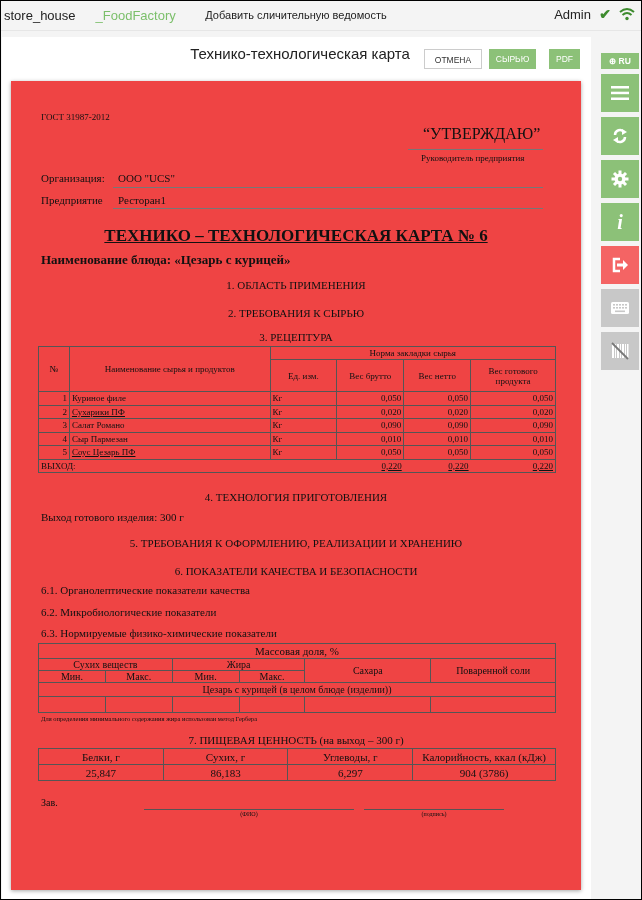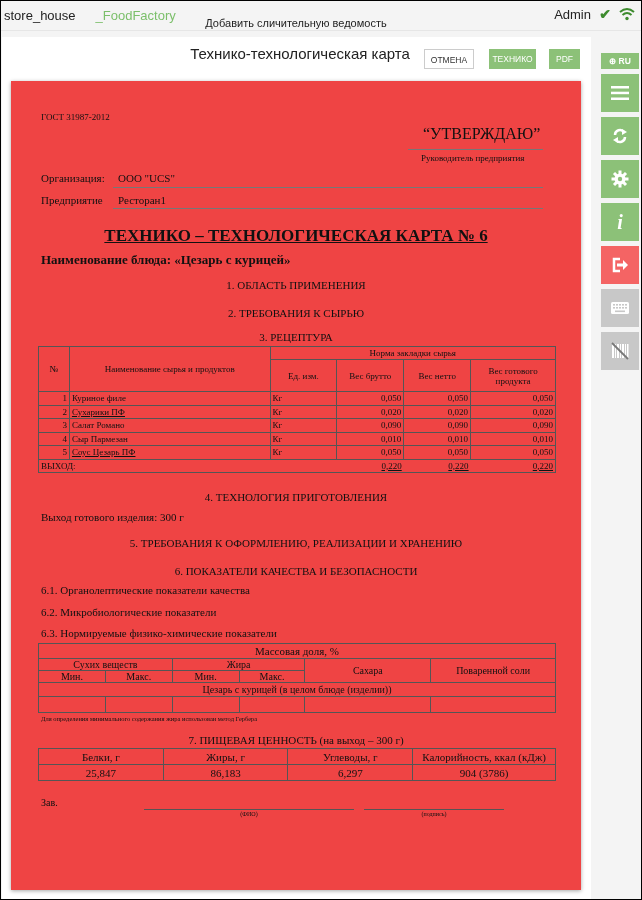--- a/index.html
+++ b/index.html
@@ -9,34 +9,34 @@
     font-family: "Liberation Sans", sans-serif;
     position: relative;
     border: 1px solid #000;
   }
   .topbar {
     position: absolute; left: 0; top: 0; width: 640px; height: 30px;
     background: #f4f4f4; border-bottom: 1px solid #e6e6e6;
   }
   .app-name { position: absolute; left: 3px; top: 7px; font-size: 13px; color: #222; }
   .app-name .accent { color: #7bbf6a; margin-left: 20px; }
-  .top-title { position: absolute; left: 0; width: 590px; top: 16px; text-align: center; font-size: 11px; color: #222; }
+  .top-title { position: absolute; left: 0; width: 590px; top: 8px; text-align: center; font-size: 11px; color: #222; }
   .admin { position: absolute; right: 50px; top: 6px; font-size: 13px; color: #222; }
   .check-icon { position: absolute; right: 30px; top: 5px; color: #3d8b2e; font-size: 14px; font-weight: bold; }
   .wifi-icon { position: absolute; right: 6px; top: 5px; width: 16px; height: 16px; }
 
   .content-panel {
     position: absolute; left: 1px; top: 36px; width: 589px; height: 862px; background: #fff;
   }
   .panel-title { position: absolute; left: 0; width: 596px; top: 8px; text-align: center; font-size: 15px; color: #222; }
   .btn {
     position: absolute; height: 20px; font-size: 8.5px; line-height: 20px; text-align: center;
     font-family: "Liberation Sans", sans-serif; cursor: pointer;
   }
-  .btn-cancel { left: 422px; top: 12px; width: 50px; background: #fff; border: 1px solid #ccc; color: #333; }
+  .btn-cancel { left: 422px; top: 12px; width: 58px; background: #fff; border: 1px solid #ccc; color: #333; }
   .btn-print { left: 487px; top: 12px; width: 47px; background: #8cc178; color: #fff; border: none; }
   .btn-pdf { left: 547px; top: 12px; width: 31px; background: #8cc178; color: #fff; border: none; }
 
   .sidebar { position: absolute; left: 600px; top: 52px; width: 38px; }
   .lang-btn {
     position: absolute; left: 0; top: 0; width: 38px; height: 16px; background: #8cc178; color: #fff;
     font-size: 8.5px; line-height: 16px; text-align: center; font-weight: bold;
   }
   .side-btn {
     position: absolute; left: 0; width: 38px; height: 38px; display: flex; align-items: center; justify-content: center;
@@ -96,21 +96,21 @@
   <svg class="wifi-icon" viewBox="0 0 16 16">
     <path d="M1 6 Q8 0 15 6" stroke="#3d8b2e" stroke-width="2" fill="none"></path>
     <path d="M3.5 9 Q8 5 12.5 9" stroke="#3d8b2e" stroke-width="2" fill="none"></path>
     <circle cx="8" cy="12.5" r="1.7" fill="#3d8b2e"></circle>
   </svg>
 </div>
 
 <div class="content-panel">
   <div class="panel-title">Технико-технологическая карта</div>
   <button class="btn btn-cancel">ОТМЕНА</button>
-  <button class="btn btn-print">ТЕХНИКО</button>
+  <button class="btn btn-print">СЫРЬЮ</button>
   <button class="btn btn-pdf">PDF</button>
 </div>
 
 <div class="sidebar">
   <div class="lang-btn">
     <span>⊕</span>
     <span>RU</span>
   </div>
   <div class="side-btn green" style="top:21px">
     <svg width="18" height="14" viewBox="0 0 18 14">
@@ -329,21 +329,21 @@
   <table class="nutri">
     <colgroup>
         <col style="width:125px">
         <col style="width:125px">
         <col style="width:125px">
         <col style="width:143px">
       </colgroup>
     <tbody>
         <tr>
       <td>Белки, г</td>
-      <td>Жиры, г</td>
+      <td>Сухих, г</td>
       <td>Углеводы, г</td>
       <td>Калорийность, ккал (кДж)</td>
     </tr>
     <tr>
       <td>25,847</td>
       <td>86,183</td>
       <td>6,297</td>
       <td>904 (3786)</td>
     </tr>
   </tbody>

